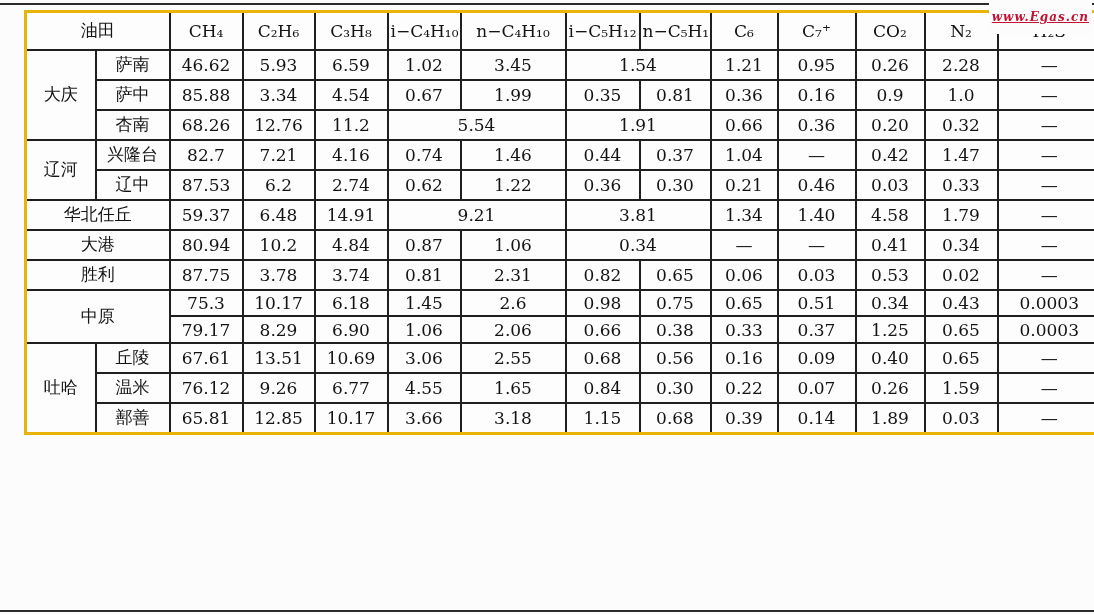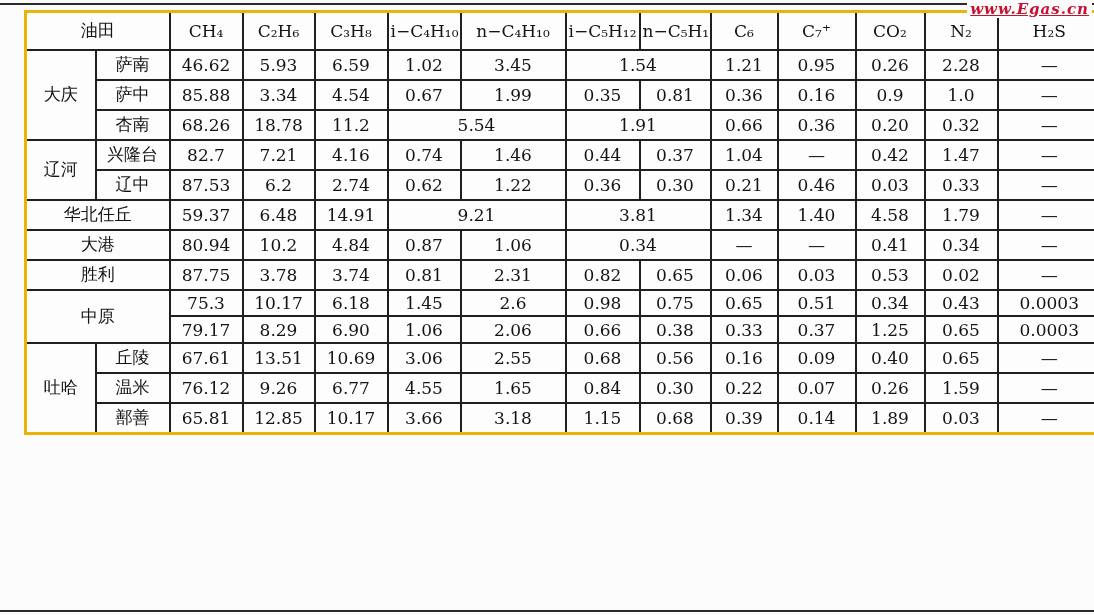--- a/index.html
+++ b/index.html
@@ -9,26 +9,26 @@
     font-family:"DejaVu Serif", serif;
     color:#161616;
     overflow:hidden;
   }
   .rule{position:absolute;left:0;width:1094px;background:#2b2b2b;}
   .rule-top{top:3px;height:2px;}
   .rule-bottom{top:610px;height:2px;}
   .watermark{
     position:absolute;top:0;right:2px;z-index:5;
     font-family:"DejaVu Serif", serif;
-    font-style:italic;font-weight:bold;font-size:15px;
+    font-style:italic;font-weight:bold;font-size:12px;
     color:#c41230;
     text-decoration:underline;
     letter-spacing:1px;
     background:#fcfcfc;
-    padding:0 3px;
+    padding:10px 3px;
   }
   table.gas{
     position:absolute;left:24px;top:10px;
     width:1076px;height:425px;
     border-collapse:collapse;table-layout:fixed;
     background:#fdfdfd;
     border:3px solid #eab308;
   }
   table.gas th, table.gas td{
     border:2px solid #1f1f1f;
@@ -110,21 +110,21 @@
         <td>0.81</td>
         <td>0.36</td>
         <td>0.16</td>
         <td>0.9</td>
         <td>1.0</td>
         <td>—</td>
       </tr>
       <tr>
         <td>杏南</td>
         <td>68.26</td>
-        <td>18.78</td>
+        <td>12.76</td>
         <td>11.2</td>
         <td colspan="2">5.54</td>
         <td colspan="2">1.91</td>
         <td>0.66</td>
         <td>0.36</td>
         <td>0.20</td>
         <td>0.32</td>
         <td>—</td>
       </tr>
       <tr>

